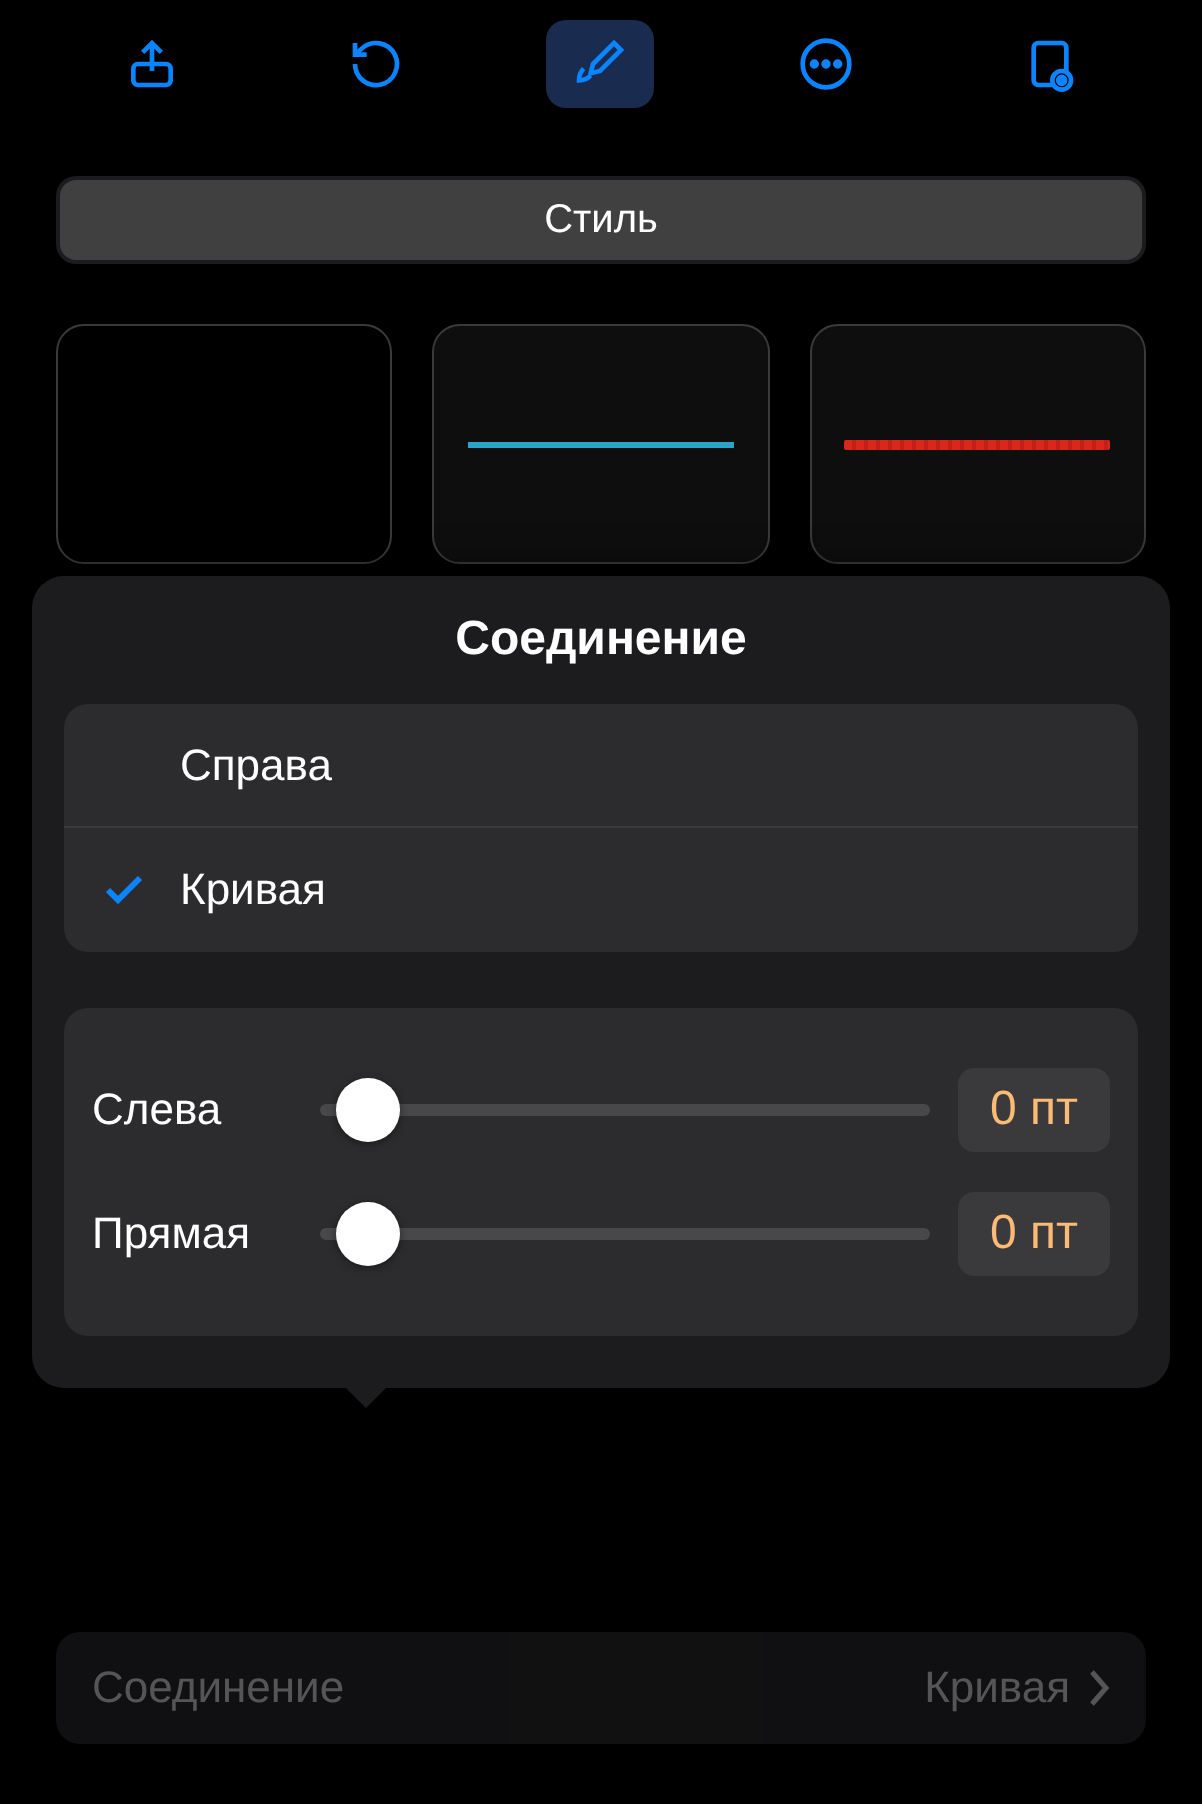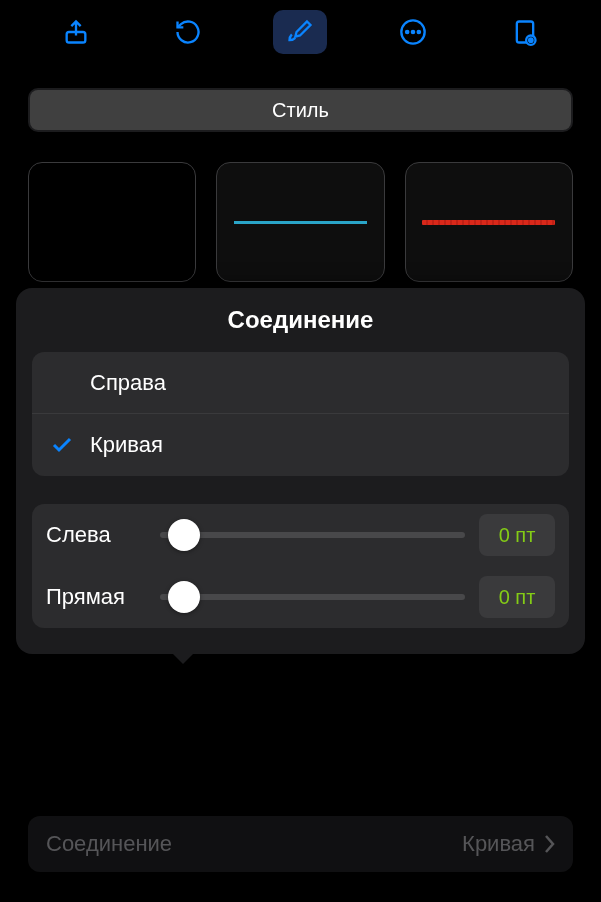--- a/index.html
+++ b/index.html
@@ -128,21 +128,21 @@
       padding: 0 30px 10px;
       font-size: 17px;
       color: #8e8e93;
       letter-spacing: 0.5px;
     }
     
     .sliders {
       background: #2c2c2e;
       margin: 0 16px;
       border-radius: 12px;
-      padding: 0 0;
+      padding: 20px 0;
     }
     .slider-row {
       display: flex;
       align-items: center;
       height: 62px;
       padding: 0 14px;
       gap: 14px;
     }
     .slider-label {
       font-size: 22px;
@@ -168,22 +168,22 @@
       box-shadow: 0 1px 4px rgba(0,0,0,0.4);
     }
     .slider-value {
       width: 76px;
       height: 42px;
       background: #3a3a3c;
       border-radius: 8px;
       display: flex;
       align-items: center;
       justify-content: center;
-      font-size: 20px;
-      color: #84cc16;
+      font-size: 24px;
+      color: #fdba74;
       flex-shrink: 0;
     }
     
     
     .bottom-row {
       position: absolute;
       left: 28px;
       right: 28px;
       bottom: 30px;
       height: 56px;

